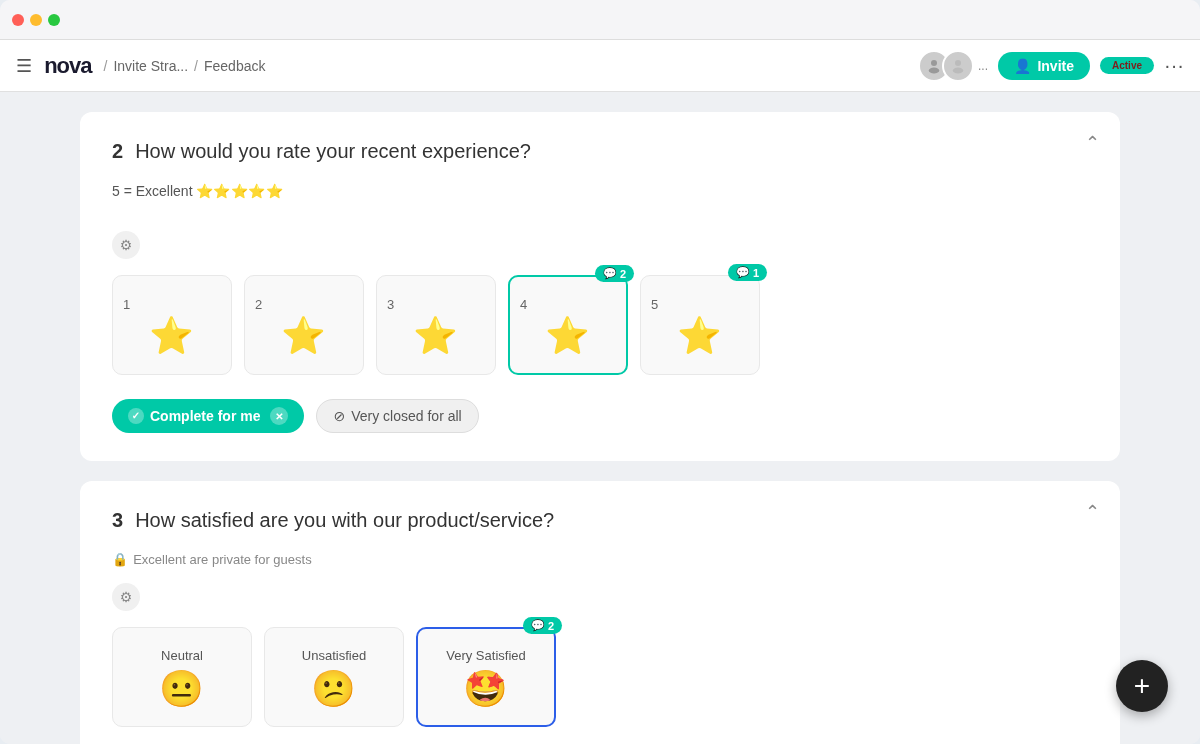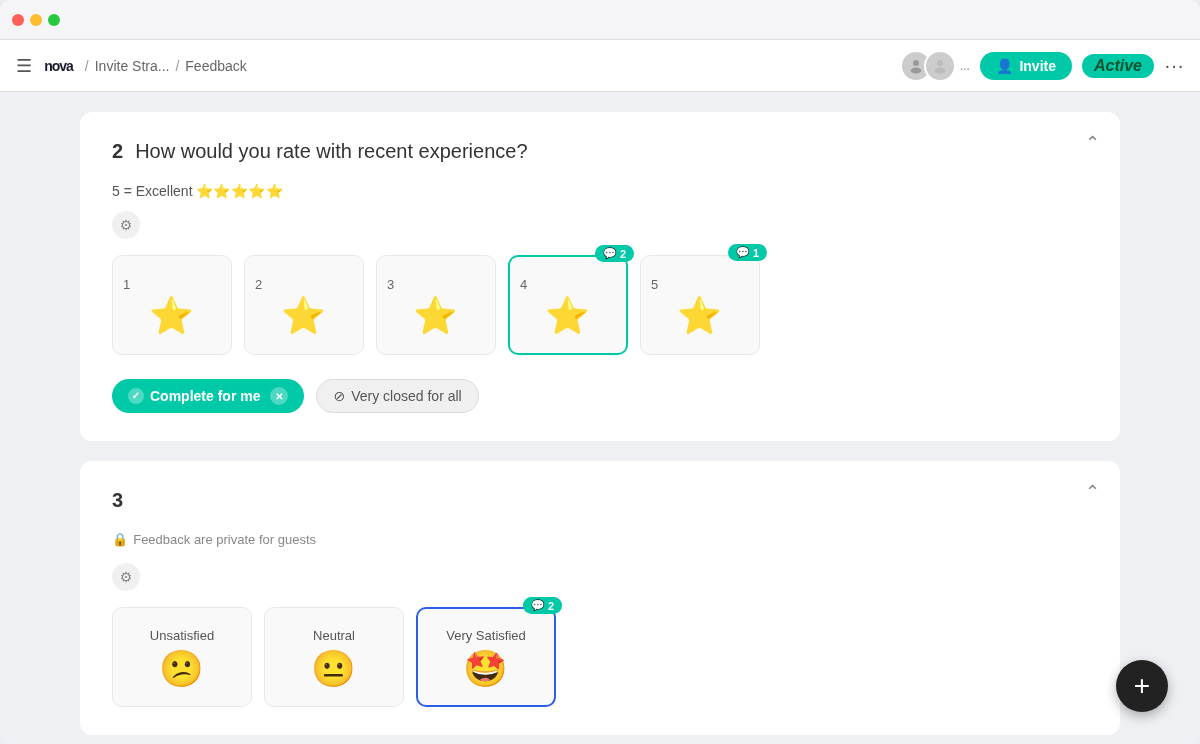--- a/index.html
+++ b/index.html
@@ -59,21 +59,21 @@
       gap: 12px;
     }
 
     .nav-hamburger {
       font-size: 18px;
       color: #555;
       cursor: pointer;
     }
 
     .nav-logo {
-      font-size: 14px;
+      font-size: 22px;
       font-weight: 800;
       color: #1a1a2e;
       letter-spacing: -1px;
     }
 
     .nav-breadcrumb {
       display: flex;
       align-items: center;
       gap: 6px;
       color: #666;
@@ -116,26 +116,25 @@
       font-size: 14px;
       font-weight: 600;
       cursor: pointer;
       display: flex;
       align-items: center;
       gap: 6px;
     }
 
     .badge-active {
       background: #00c9a7;
-      color: #14532d;
+      color: #7f1d1d;
       border-radius: 12px;
       padding: 3px 12px;
-      font-size: 16px;
+      font-size: 10px;
       font-weight: 600;
-      font-style: italic;
     }
 
     .nav-more {
       font-size: 20px;
       color: #555;
       cursor: pointer;
     }
 
     
     .main-content {
@@ -183,21 +182,21 @@
     .question-text {
       font-size: 20px;
       font-weight: 500;
       color: #333;
     }
 
     
     .rating-label {
       font-size: 14px;
       color: #555;
-      margin-bottom: 12px;
+      margin-bottom: 32px;
       display: flex;
       align-items: center;
       gap: 4px;
     }
 
     .settings-icon {
       width: 28px;
       height: 28px;
       border-radius: 50%;
       background: #f0f0f0;
@@ -432,21 +431,21 @@
       <span class="nav-more">···</span>
     </div>
   </div>
 
   <div class="main-content">
 
     <div class="card">
       <button class="card-collapse-btn">⌃</button>
       <div class="question-header">
         <span class="question-number">2</span>
-        <span class="question-text">How would you rate with recent experience?</span>
+        <span class="question-text">How would you rate your recent experience?</span>
       </div>
 
       <div class="rating-label">
         <span>5 = Excellent ⭐⭐⭐⭐⭐</span>
       </div>
 
       <div class="settings-icon">⚙</div>
 
       <div class="stars-row">
 
@@ -494,39 +493,40 @@
           <span>⊘</span>
           <span>Very closed for all</span>
         </button>
       </div>
     </div>
 
     <div class="card">
       <button class="card-collapse-btn">⌃</button>
       <div class="question-header">
         <span class="question-number">3</span>
+        <span class="question-text">How satisfied are you with our product/service?</span>
       </div>
 
       <div class="private-note">
         <span>🔒</span>
-        <span>Feedback are private for guests</span>
+        <span>Excellent are private for guests</span>
       </div>
 
       <div class="settings-icon">⚙</div>
 
       <div class="emoji-row">
+
+        <div class="emoji-card">
+          <span class="emoji-label">Neutral</span>
+          <span class="emoji-face">😐</span>
+        </div>
 
         <div class="emoji-card">
           <span class="emoji-label">Unsatisfied</span>
           <span class="emoji-face">😕</span>
-        </div>
-
-        <div class="emoji-card">
-          <span class="emoji-label">Neutral</span>
-          <span class="emoji-face">😐</span>
         </div>
 
 
         <div class="emoji-card selected">
           <div class="response-badge">
             <span>💬</span>
             <span>2</span>
           </div>
           <span class="emoji-label">Very Satisfied</span>
           <span class="emoji-face">🤩</span>

